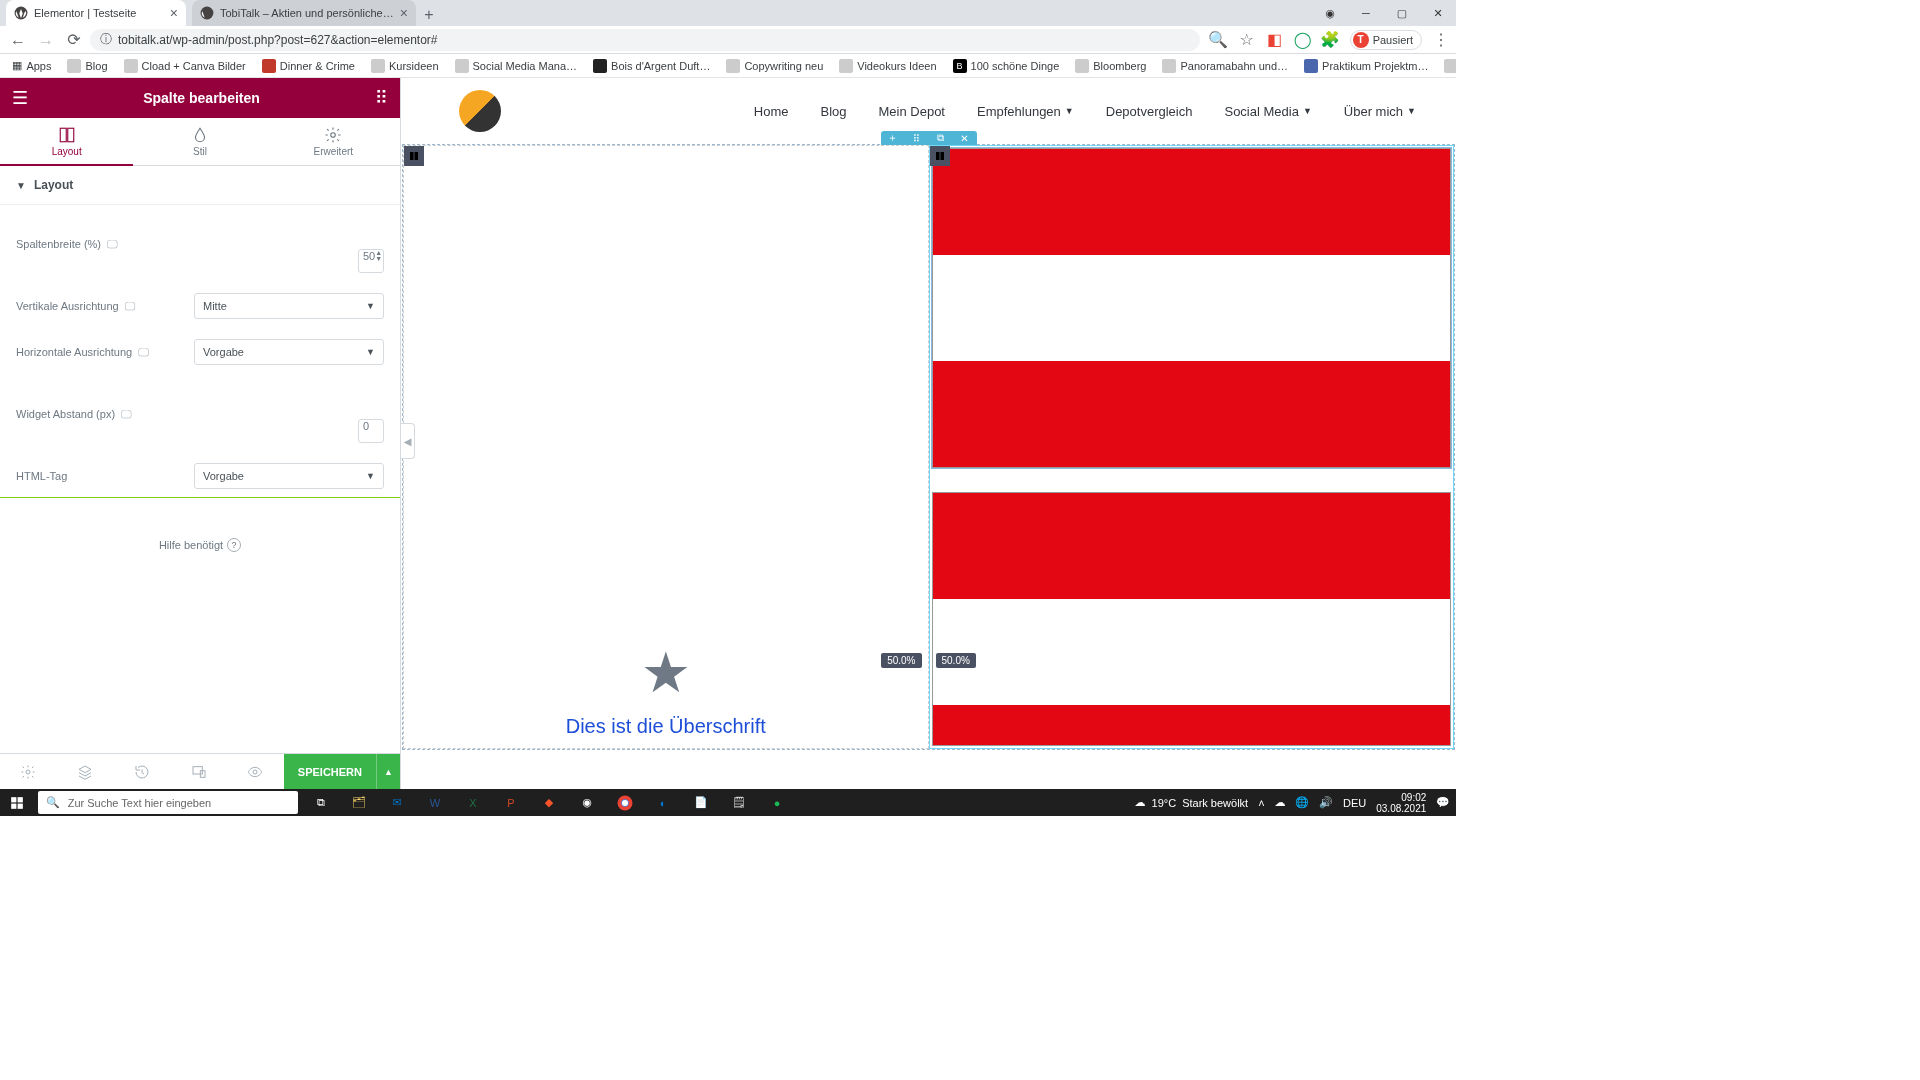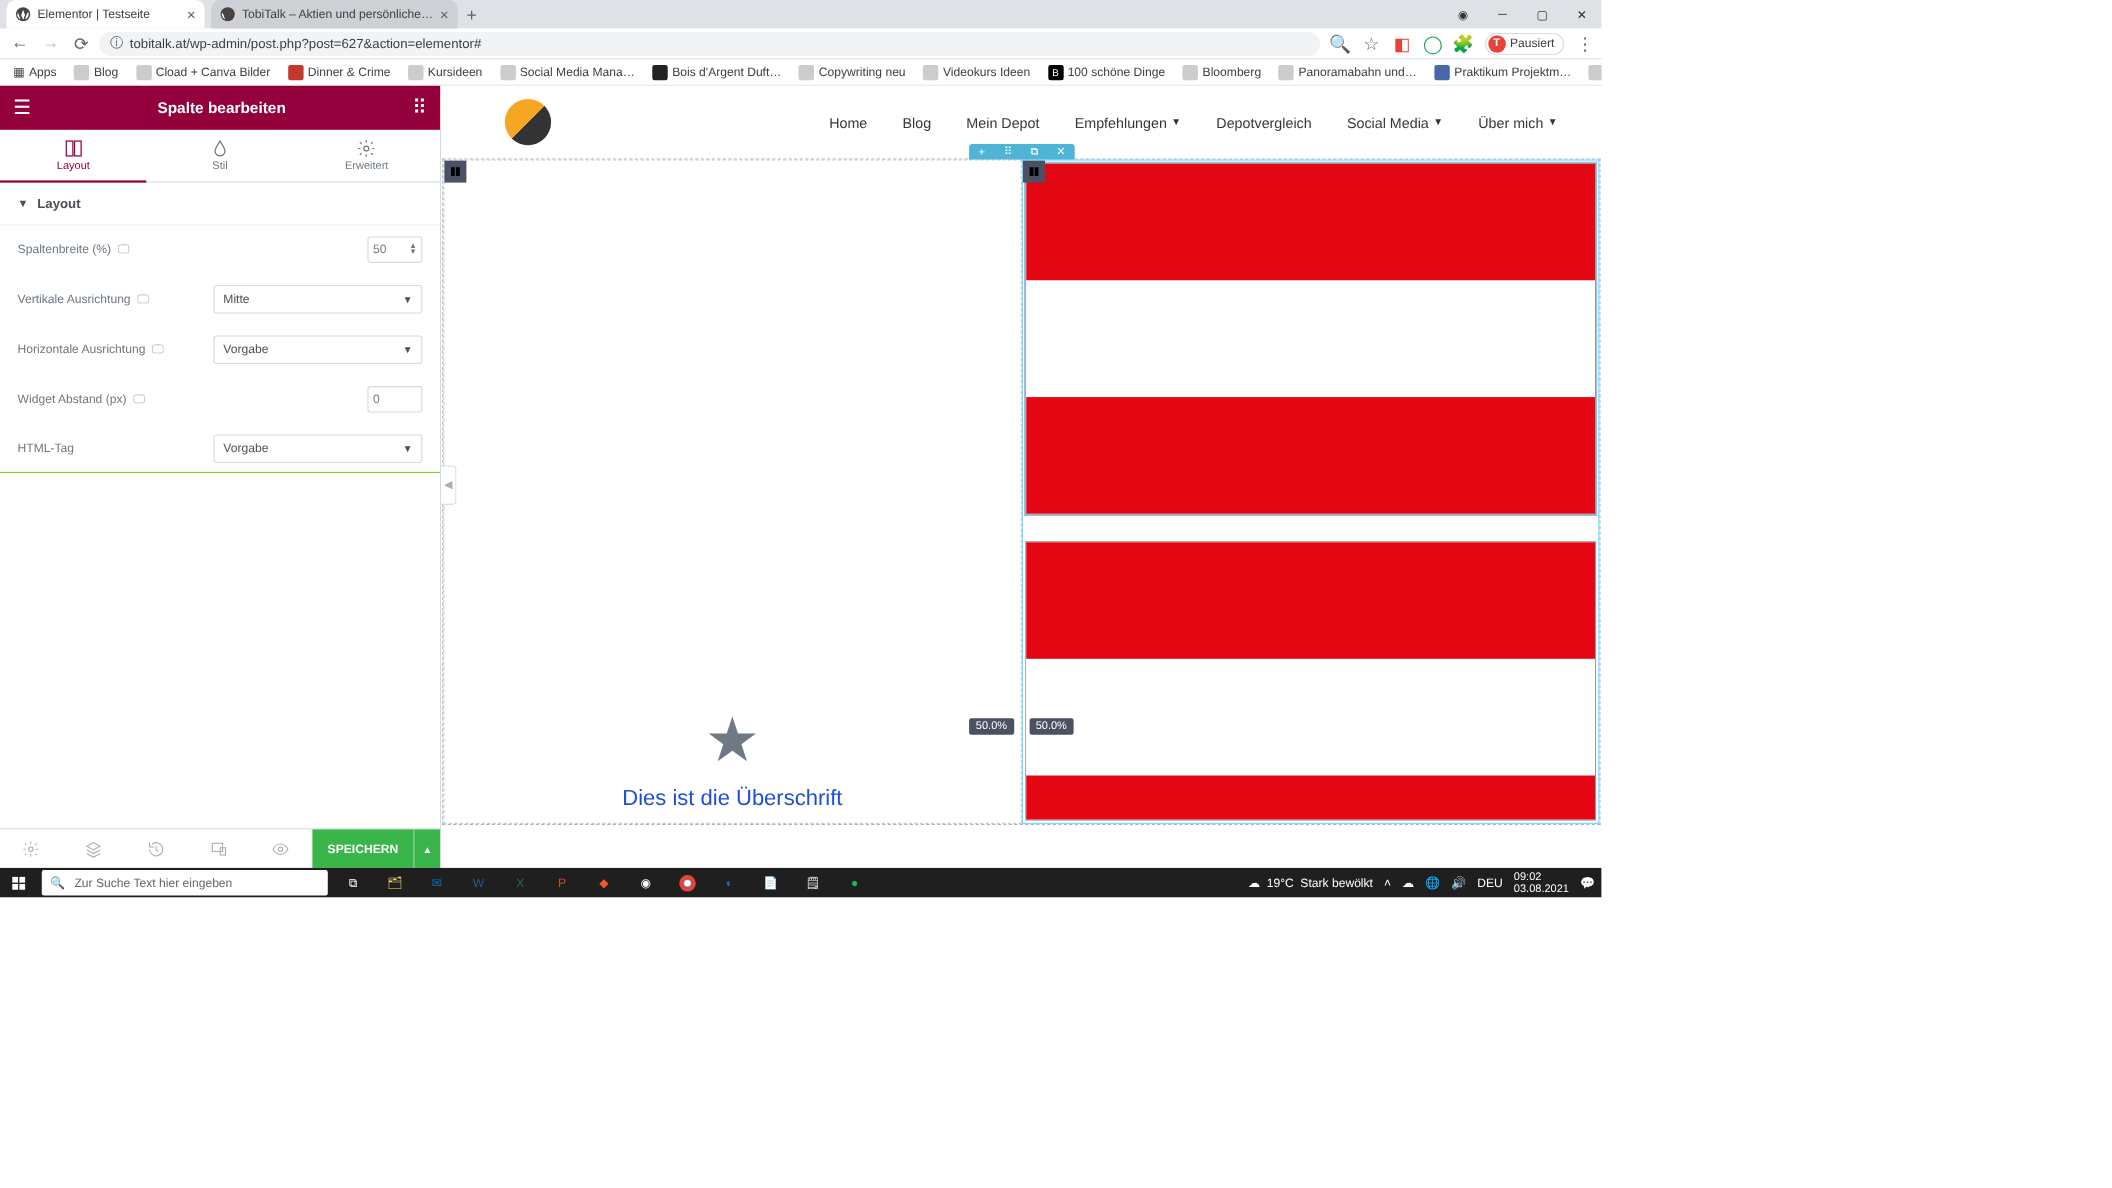--- a/index.html
+++ b/index.html
@@ -39,21 +39,21 @@
 .ep-tab.active { color: #93003c; }
 .ep-tab.active::after { content: ''; position: absolute; bottom: -1px; left: 0; right: 0; height: 2px; background: #93003c; }
 .ep-tab svg { width: 18px; height: 18px; }
 
 .ep-section { padding: 12px 16px; border-bottom: 1px solid #eceeef; display: flex; align-items: center; gap: 8px; font-size: 12px; font-weight: bold; color: #495157; }
 .ep-section .caret { font-size: 10px; }
 
 .ep-row { display: flex; align-items: center; padding: 10px 16px; font-size: 11px; color: #6d7882; }
 .ep-label { flex: 1; display: flex; align-items: center; gap: 6px; }
 .ep-label .dev { color: #a4afb7; font-size: 11px; }
-.ep-input { width: 50px; height: 24px; border: 1px solid #d5dadf; border-radius: 3px; padding: 0 4px; font-size: 11px; display: flex; align-items: center; justify-content: space-between; }
+.ep-input { width: 26px; height: 24px; border: 1px solid #d5dadf; border-radius: 3px; padding: 0 4px; font-size: 11px; display: flex; align-items: flex-start; justify-content: space-between; margin-top: 34px; }
 .ep-input .spin { display: flex; flex-direction: column; font-size: 7px; color: #6d7882; line-height: 6px; }
 .ep-select { width: 190px; height: 26px; border: 1px solid #d5dadf; border-radius: 3px; padding: 0 8px; font-size: 11px; color: #495157; display: flex; align-items: center; justify-content: space-between; background: #fff; }
 
 .ep-help { text-align: center; padding: 40px 0; font-size: 11px; color: #6d7882; display: flex; align-items: center; justify-content: center; gap: 4px; }
 
 .ep-footer { margin-top: auto; height: 36px; background: #fff; border-top: 1px solid #d5dadf; display: flex; align-items: center; }
 .ep-fbtn { flex: 1; display: flex; align-items: center; justify-content: center; color: #a4afb7; font-size: 14px; height: 100%; }
 .ep-save { background: #39b54a; color: #fff; padding: 0 14px; height: 100%; display: flex; align-items: center; font-size: 11px; font-weight: bold; }
 .ep-save-drop { background: #39b54a; color: #fff; width: 24px; height: 100%; display: flex; align-items: center; justify-content: center; border-left: 1px solid rgba(255,255,255,.3); font-size: 9px; }
 
@@ -93,21 +93,21 @@
 .size-badge { position: absolute; background: #4a5162; color: #fff; font-size: 10px; padding: 2px 6px; border-radius: 2px; z-index: 4; }
 
 
 .taskbar { position: absolute; bottom: 0; left: 0; right: 0; height: 27px; background: #1f1f1f; display: flex; align-items: center; color: #fff; font-size: 11px; }
 .tb-start { width: 34px; height: 100%; display: flex; align-items: center; justify-content: center; }
 .tb-search { width: 260px; height: 23px; background: #fff; border-radius: 2px; margin: 0 4px; display: flex; align-items: center; padding: 0 8px; gap: 8px; color: #666; font-size: 11px; }
 .tb-apps { display: flex; height: 100%; }
 .tb-app { width: 38px; height: 100%; display: flex; align-items: center; justify-content: center; }
 .tb-right { margin-left: auto; display: flex; align-items: center; height: 100%; gap: 10px; padding: 0 6px; }
 .tb-weather { display: flex; align-items: center; gap: 6px; }
-.tb-time { line-height: 11px; font-size: 10px; }
+.tb-time { text-align: right; line-height: 11px; font-size: 10px; }
 
 svg { display: block; }
 </style>
 </head>
 <body>
 
 <div class="browser-top">
   <div class="tab">
     <span class="favicon">
         <svg viewBox="0 0 24 24" width="14" height="14">
@@ -305,20 +305,24 @@
   <div class="ep-row" style="border-bottom:1px solid #84cc16;padding-bottom:8px">
     <div class="ep-label">
         <span>HTML-Tag</span>
       </div>
     <div class="ep-select">
       <span>Vorgabe</span>
       <span style="font-size:9px">▼</span>
     </div>
   </div>
 
+  <div class="ep-help">
+    <span>Hilfe benötigt</span>
+    <span style="border:1px solid #a4afb7;border-radius:50%;width:14px;height:14px;display:inline-flex;align-items:center;justify-content:center;font-size:9px">?</span>
+  </div>
 
   <div class="ep-footer">
     <div class="ep-fbtn">
         <svg width="16" height="16" viewBox="0 0 24 24">
           <circle cx="12" cy="12" r="3" fill="none" stroke="currentColor" stroke-width="1.5"></circle>
           <path d="M12 2v3M12 19v3M4 4l2 2M18 18l2 2M2 12h3M19 12h3M4 20l2-2M18 6l2-2" stroke="currentColor" stroke-width="1.5"></path>
         </svg>
       </div>
     <div class="ep-fbtn">
         <svg width="16" height="16" viewBox="0 0 24 24">

